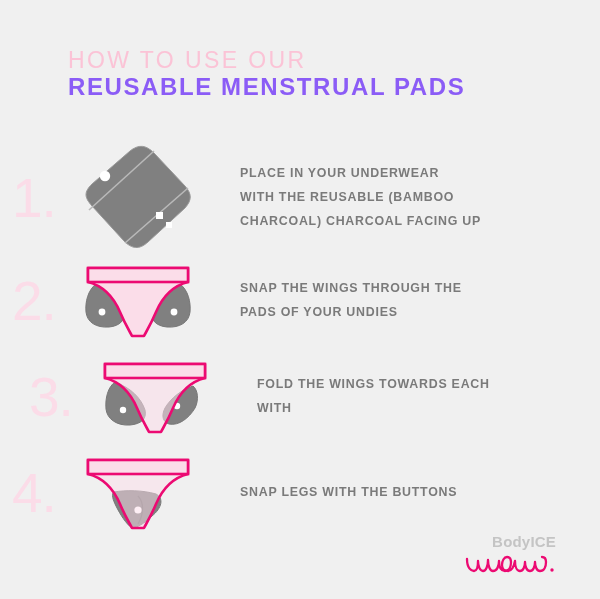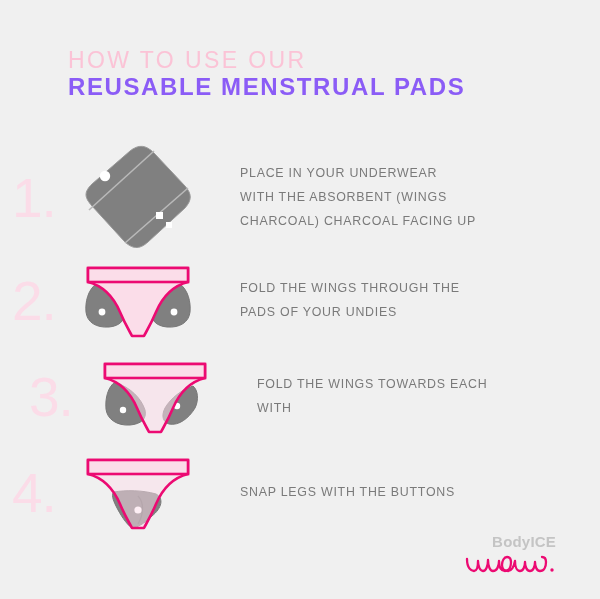--- a/index.html
+++ b/index.html
@@ -68,21 +68,21 @@
     justify-content:center;
   }
   .step-art svg { display:block; }
 
   .step-text {
     flex:1 1 auto;
     padding-left:22px;
     padding-right:20px;
     color:#7a7a7a;
     font-size:12.4px;
-    font-weight:400;
+    font-weight:700;
     letter-spacing:0.75px;
     line-height:1.92;
   }
   .step-text .ln { display:block; white-space:nowrap; }
 
   
   .logo {
     position:absolute;
     right:44px;
     bottom:22px;
@@ -121,21 +121,21 @@
           <line x1="47" y1="99" x2="110" y2="44" stroke="#b9b9b9" stroke-width="1.6"></line>
 
           <circle cx="27" cy="32" r="5.2" fill="#ffffff"></circle>
 
           <rect x="78" y="68" width="7" height="7" fill="#ffffff"></rect>
           <rect x="88" y="78" width="6" height="6" fill="#ffffff"></rect>
         </svg>
       </div>
       <div class="step-text">
         <span class="ln">PLACE IN YOUR UNDERWEAR</span>
-        <span class="ln">WITH THE ABSORBENT (WINGS</span>
+        <span class="ln">WITH THE REUSABLE (BAMBOO</span>
         <span class="ln">CHARCOAL) CHARCOAL FACING UP</span>
       </div>
     </div>
 
     <div class="step step-2">
       <div class="step-num">2.</div>
       <div class="step-art">
         <svg width="124" height="82" viewBox="0 0 124 82">
 
           <path d="M20 24 C34 28 44 38 48 50 C50 60 44 66 33 67 C20 68 11 62 10 52 C9 42 12 30 20 24 Z" fill="#808080" stroke="#777" stroke-width="1"></path>
@@ -143,21 +143,21 @@
 
           <path d="M104 24 C90 28 80 38 76 50 C74 60 80 66 91 67 C104 68 113 62 114 52 C115 42 112 30 104 24 Z" fill="#808080" stroke="#777" stroke-width="1"></path>
           <circle cx="98" cy="52" r="3.4" fill="#ffffff"></circle>
 
           <path d="M12 8 L112 8 L112 22 C96 26 86 38 80 52 C75 64 70 72 68 76 L56 76 C54 72 49 64 44 52 C38 38 28 26 12 22 Z" fill="#fbdde9" stroke="#ec0a72" stroke-width="2.6" stroke-linejoin="round"></path>
 
           <rect x="12" y="8" width="100" height="14" fill="#fbdde9" stroke="#ec0a72" stroke-width="2.6"></rect>
         </svg>
       </div>
       <div class="step-text">
-        <span class="ln">FOLD THE WINGS THROUGH THE</span>
+        <span class="ln">SNAP THE WINGS THROUGH THE</span>
         <span class="ln">PADS OF YOUR UNDIES</span>
       </div>
     </div>
 
     <div class="step step-3">
       <div class="step-num">3.</div>
       <div class="step-art">
         <svg width="124" height="82" viewBox="0 0 124 82">
 
           <path d="M22 26 C38 32 48 42 52 54 C54 63 48 68 37 69 C24 70 14 63 13 53 C12 42 15 31 22 26 Z" fill="#808080" stroke="#777" stroke-width="1"></path>

